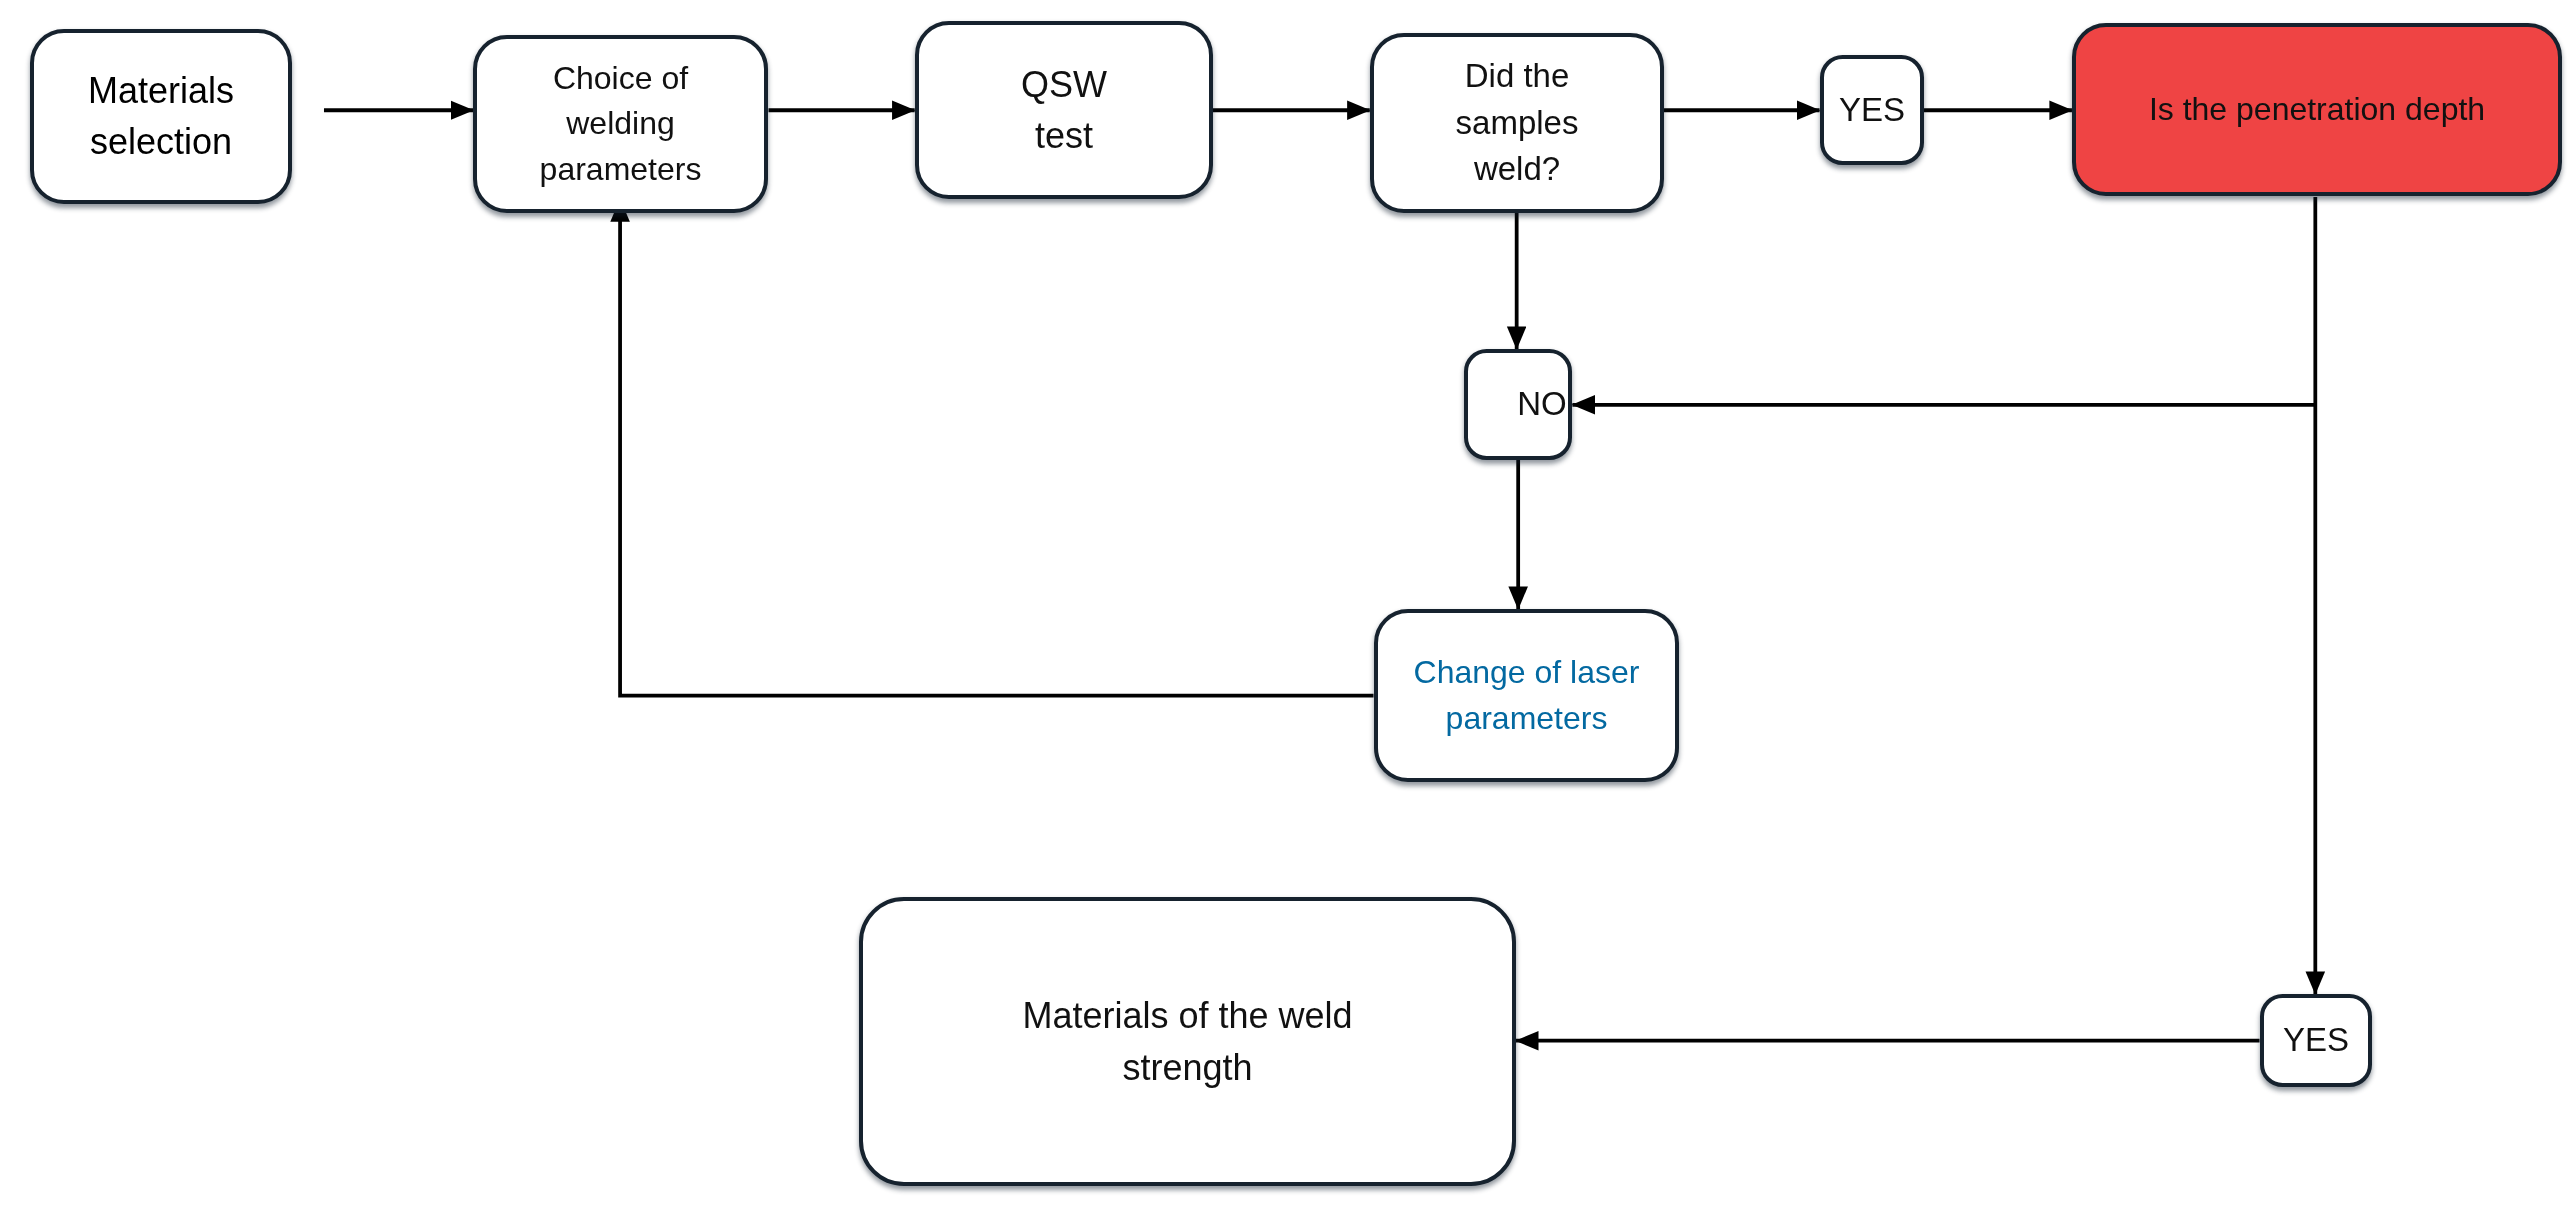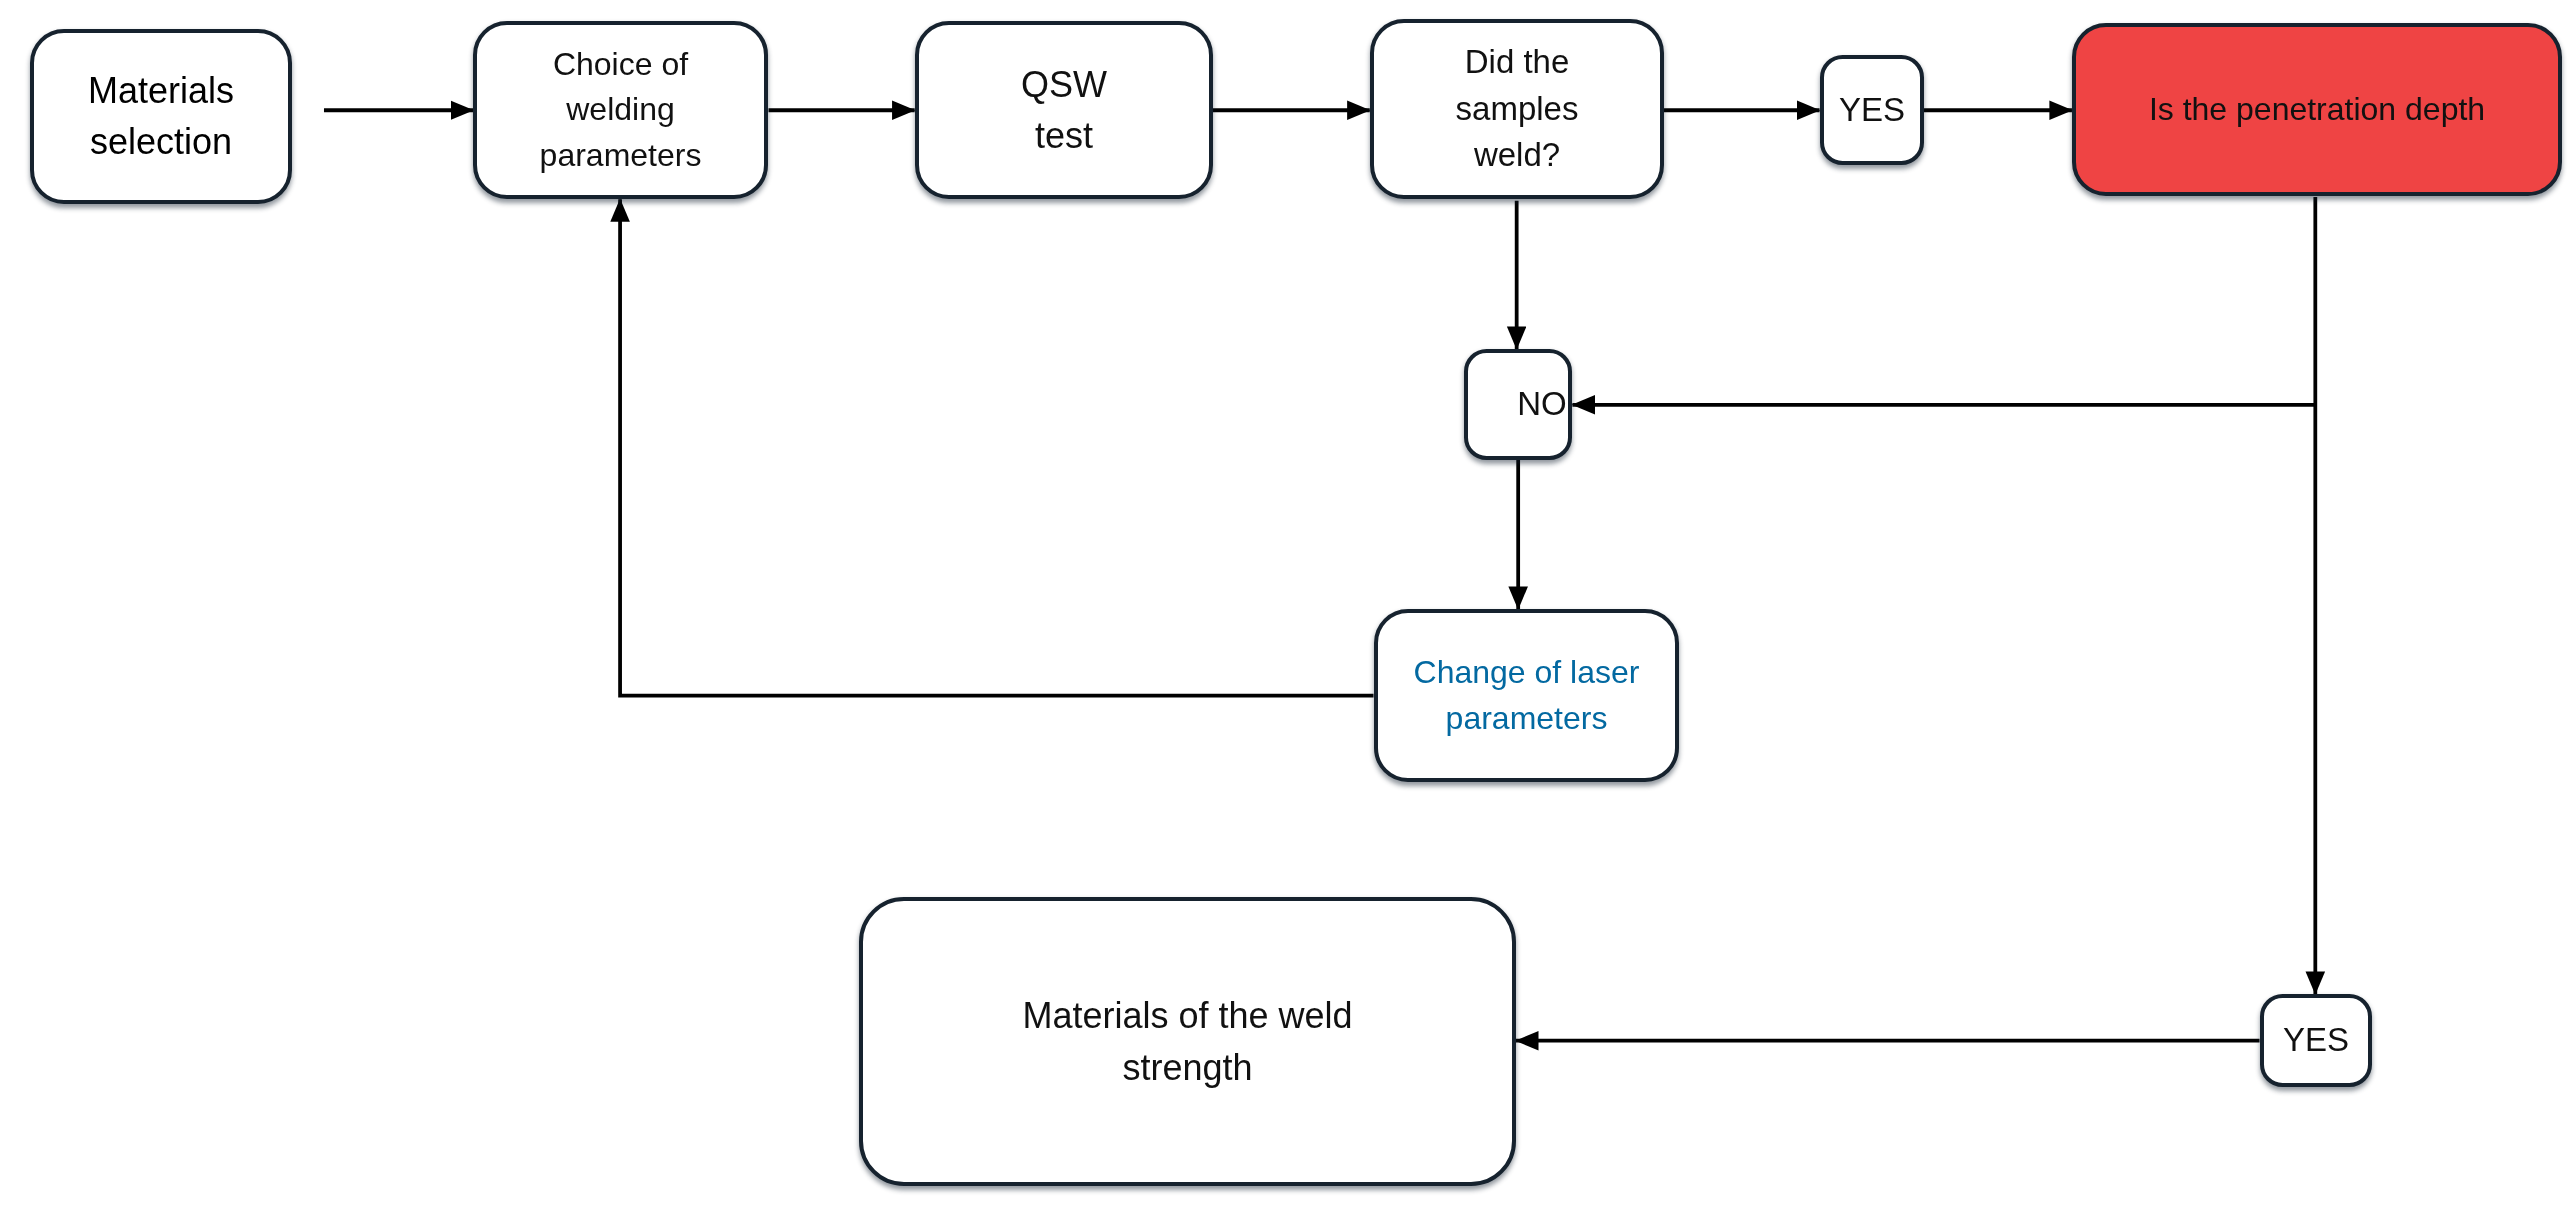--- a/index.html
+++ b/index.html
@@ -61,30 +61,30 @@
         <path d="M3073,537 L2087,537" fill="none" stroke="#000000" stroke-width="5" marker-end="url(#arrowhead)"></path>
         <path d="M2015,610 L2015,808" fill="none" stroke="#000000" stroke-width="5" marker-end="url(#arrowhead)"></path>
         <path d="M1823,923 L823,923 L823,264" fill="none" stroke="#000000" stroke-width="5" marker-end="url(#arrowhead)"></path>
         <path d="M2999,1381 L2012,1381" fill="none" stroke="#000000" stroke-width="5" marker-end="url(#arrowhead)"></path>
       </svg></div>
   <div id="node-layer">
       <div class="node" style="left: 30px; top: 22.6px; width: 262px; height: 175px; border-radius: 34px; font-size: 36px; border-color: rgb(22, 34, 46); background: rgb(255, 255, 255); color: #000000; margin-top: 6px;">
         <span class="line">Materials</span>
         <span class="line">selection</span>
       </div>
-      <div class="node" style="left: 473px; top: 21px; width: 295px; height: 178px; border-radius: 34px; font-size: 32px; border-color: rgb(22, 34, 46); background: rgb(255, 255, 255); color: rgb(17, 17, 17);">
+      <div class="node" style="left: 473px; top: 35px; width: 295px; height: 178px; border-radius: 34px; font-size: 32px; border-color: rgb(22, 34, 46); background: rgb(255, 255, 255); color: rgb(17, 17, 17);">
         <span class="line">Choice of</span>
         <span class="line">welding</span>
         <span class="line">parameters</span>
       </div>
       <div class="node" style="left: 915px; top: 21px; width: 298px; height: 178px; border-radius: 34px; font-size: 36px; border-color: rgb(22, 34, 46); background: rgb(255, 255, 255); color: rgb(17, 17, 17);">
         <span class="line">QSW</span>
         <span class="line">test</span>
       </div>
-      <div class="node" style="left: 1370px; top: 19px; width: 294px; height: 180px; border-radius: 34px; font-size: 33px; border-color: rgb(22, 34, 46); background: rgb(255, 255, 255); color: rgb(17, 17, 17);">
+      <div class="node" style="left: 1370px; top: 33px; width: 294px; height: 180px; border-radius: 34px; font-size: 33px; border-color: rgb(22, 34, 46); background: rgb(255, 255, 255); color: rgb(17, 17, 17);">
         <span class="line">Did the</span>
         <span class="line">samples</span>
         <span class="line">weld?</span>
       </div>
       <div class="node" style="left: 1820px; top: 55px; width: 104px; height: 110px; border-radius: 22.6px; font-size: 33px; border-color: rgb(22, 34, 46); background: rgb(255, 255, 255); color: rgb(17, 17, 17);">
         <span class="line">YES</span>
       </div>
       <div class="node" style="left: 2072px; top: 23.4px; width: 490px; height: 173px; border-radius: 34px; font-size: 32px; border-color: rgb(22, 34, 46); background: #ef4444; color: rgb(17, 17, 17);">
         <span class="line">Is the penetration depth</span>
       </div>

